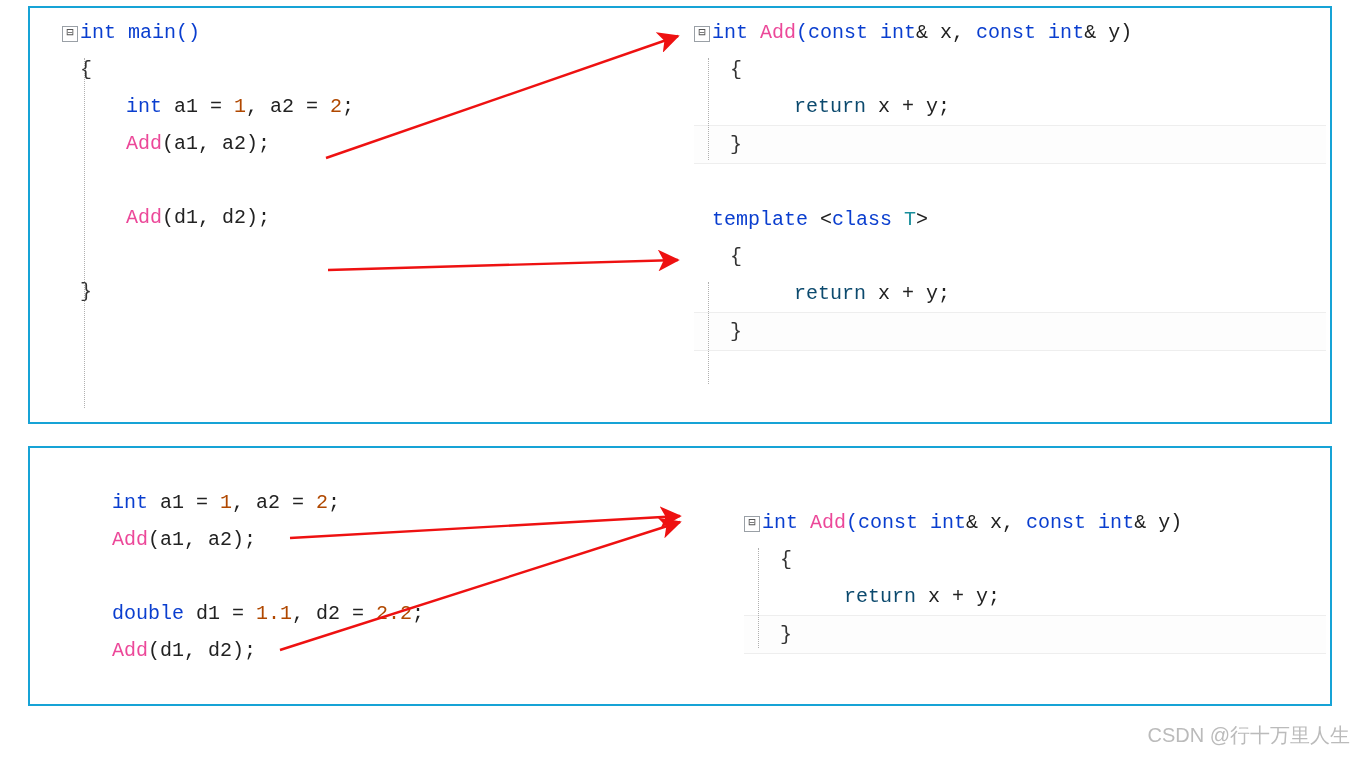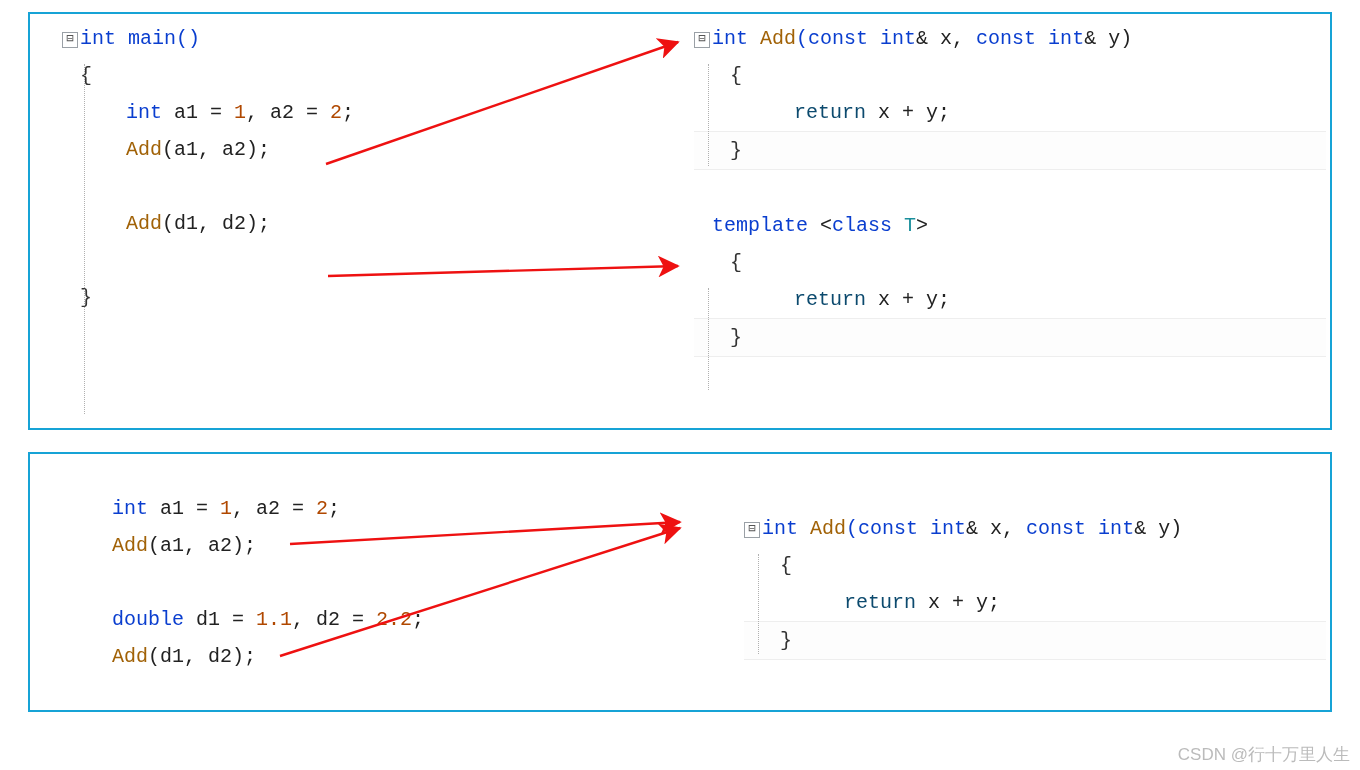--- a/index.html
+++ b/index.html
@@ -1,41 +1,41 @@
 <!DOCTYPE html>
 <html><head>
 <meta charset="utf-8">
 <style>
   html,body{margin:0;padding:0;background:#fff;font-family:Consolas,"Courier New",monospace;font-size:20px;line-height:1.85;color:#000}
-  .wrap{width:1360px;height:770px;position:relative;box-sizing:border-box;padding:12px 28px}
+  .wrap{width:1360px;height:770px;position:relative;box-sizing:border-box;padding:6px 28px}
   .panel{border:2px solid #17a3d6;box-sizing:border-box;padding:6px 4px 10px 4px;position:relative;background:#fff}
   .panel + .panel{margin-top:22px}
   .cols{display:flex;gap:0;height:100%}
   .col{position:relative}
   .col-left{flex:0 0 620px}
   .col-right{flex:1}
   
   .line{white-space:pre}
   .ind1{padding-left:64px}
   .indR1{padding-left:36px}
   .indR2{padding-left:100px}
   .kw{color:#0a3ecf}
   .num{color:#b04800}
-  .fn{color:#a16207}
+  .fn{color:#ec4899}
   .ret{color:#0c4a6e}
   .tpl{color:#1a8f9c}
   .paren{color:#0a3ecf}
   .brace{color:#333}
   .plain{color:#222}
   
   .gut{display:inline-block;width:14px;height:14px;border:1px solid #9aa0a6;font-size:12px;line-height:12px;text-align:center;vertical-align:2px;margin-right:2px;color:#555;background:#fff}
   .vbar{position:absolute;width:0;border-left:1px dotted #b0b0b0}
   .hl{background:#fdfdfd;border-top:1px solid #eee;border-bottom:1px solid #eee}
   
-  .wm{position:absolute;right:10px;bottom:0;color:#bbb;font-size:17px;font-family:sans-serif;pointer-events:none}
+  .wm{position:absolute;right:10px;bottom:16px;color:#bbb;font-size:20px;font-family:sans-serif;pointer-events:none}
   svg.arrows{position:absolute;left:0;top:0;pointer-events:none}
 </style>
 </head>
 <body>
 
 <div class="wrap">
 
   <div class="panel" style="height:418px">
     <div class="cols">
 

